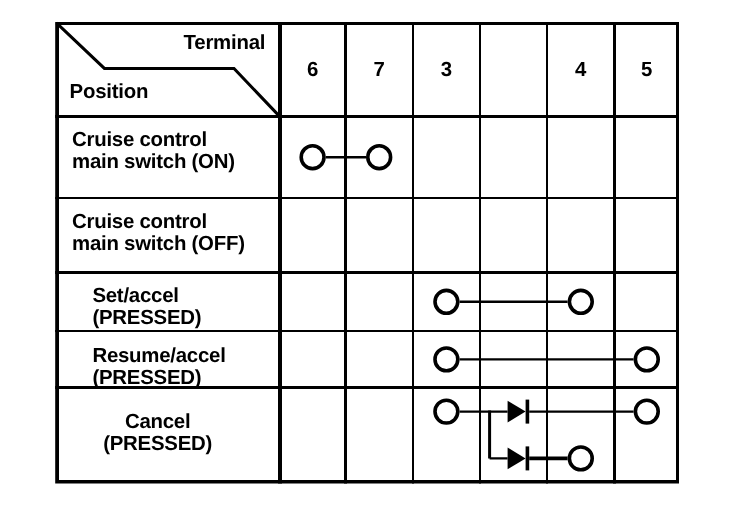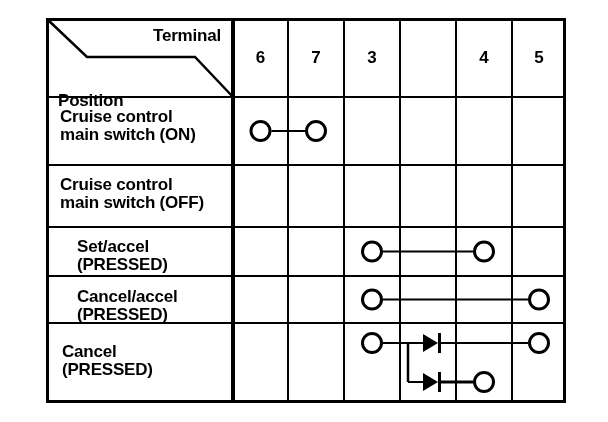--- a/index.html
+++ b/index.html
@@ -7,26 +7,26 @@
     width:608px;height:422px;background:#ffffff;position:relative;overflow:hidden;
     font-family:"Liberation Sans", sans-serif;color:#000;
   }
   .table-wrap{position:absolute;left:46px;top:18px;width:492px;height:385px;}
   .table-wrap svg{position:absolute;left:0;top:0;}
   .lbl{
     position:absolute;font-weight:bold;font-size:17px;line-height:18px;
     letter-spacing:-0.2px;white-space:pre-line;
   }
   .hdr-terminal{left:0;top:9px;width:175px;text-align:right;}
-  .hdr-position{left:12px;top:50px;margin-top:24px;}
+  .hdr-position{left:12px;top:50px;}
   .tnum{position:absolute;top:30px;text-align:center;font-weight:bold;font-size:17px;}
   .t0{left:187px;width:55px;} .t1{left:242px;width:56px;} .t2{left:298px;width:56px;}
   .t3{left:354px;width:56px;} .t4{left:410px;width:56px;} .t5{left:466px;width:54px;}
   .rl0{left:14px;top:90px;} .rl1{left:14px;top:158px;} .rl2{left:31px;top:220px;}
-  .rl3{left:31px;top:270px;} .rl4{left:16px;top:325px;}
+  .rl3{left:31px;top:270px;} .rl4{left:40px;top:325px;text-align:center;}
 </style>
 </head>
 <body>
 
 <div class="table-wrap">
   <svg id="grid" width="520" height="385" viewBox="0 0 520 385">
       <rect x="1.5" y="1.5" width="517" height="382" fill="none" stroke="#000000" stroke-width="3" shape-rendering="crispEdges"></rect>
       <line x1="187" y1="0" x2="187" y2="385" stroke="#000000" stroke-width="3.5" shape-rendering="crispEdges"></line>
       <line x1="242" y1="0" x2="242" y2="385" stroke="#000000" stroke-width="2" shape-rendering="crispEdges"></line>
       <line x1="298" y1="0" x2="298" y2="385" stroke="#000000" stroke-width="2" shape-rendering="crispEdges"></line>
@@ -71,17 +71,17 @@
   <div class="tnum t3"></div>
   <div class="tnum t4">4</div>
   <div class="tnum t5">5</div>
 
   <div class="lbl rl0">Cruise control
 main switch (ON)</div>
   <div class="lbl rl1">Cruise control
 main switch (OFF)</div>
   <div class="lbl rl2">Set/accel
 (PRESSED)</div>
-  <div class="lbl rl3">Cancel/accel
+  <div class="lbl rl3">Resume/accel
 (PRESSED)</div>
   <div class="lbl rl4">Cancel
 (PRESSED)</div>
 </div>
 
 </body></html>

